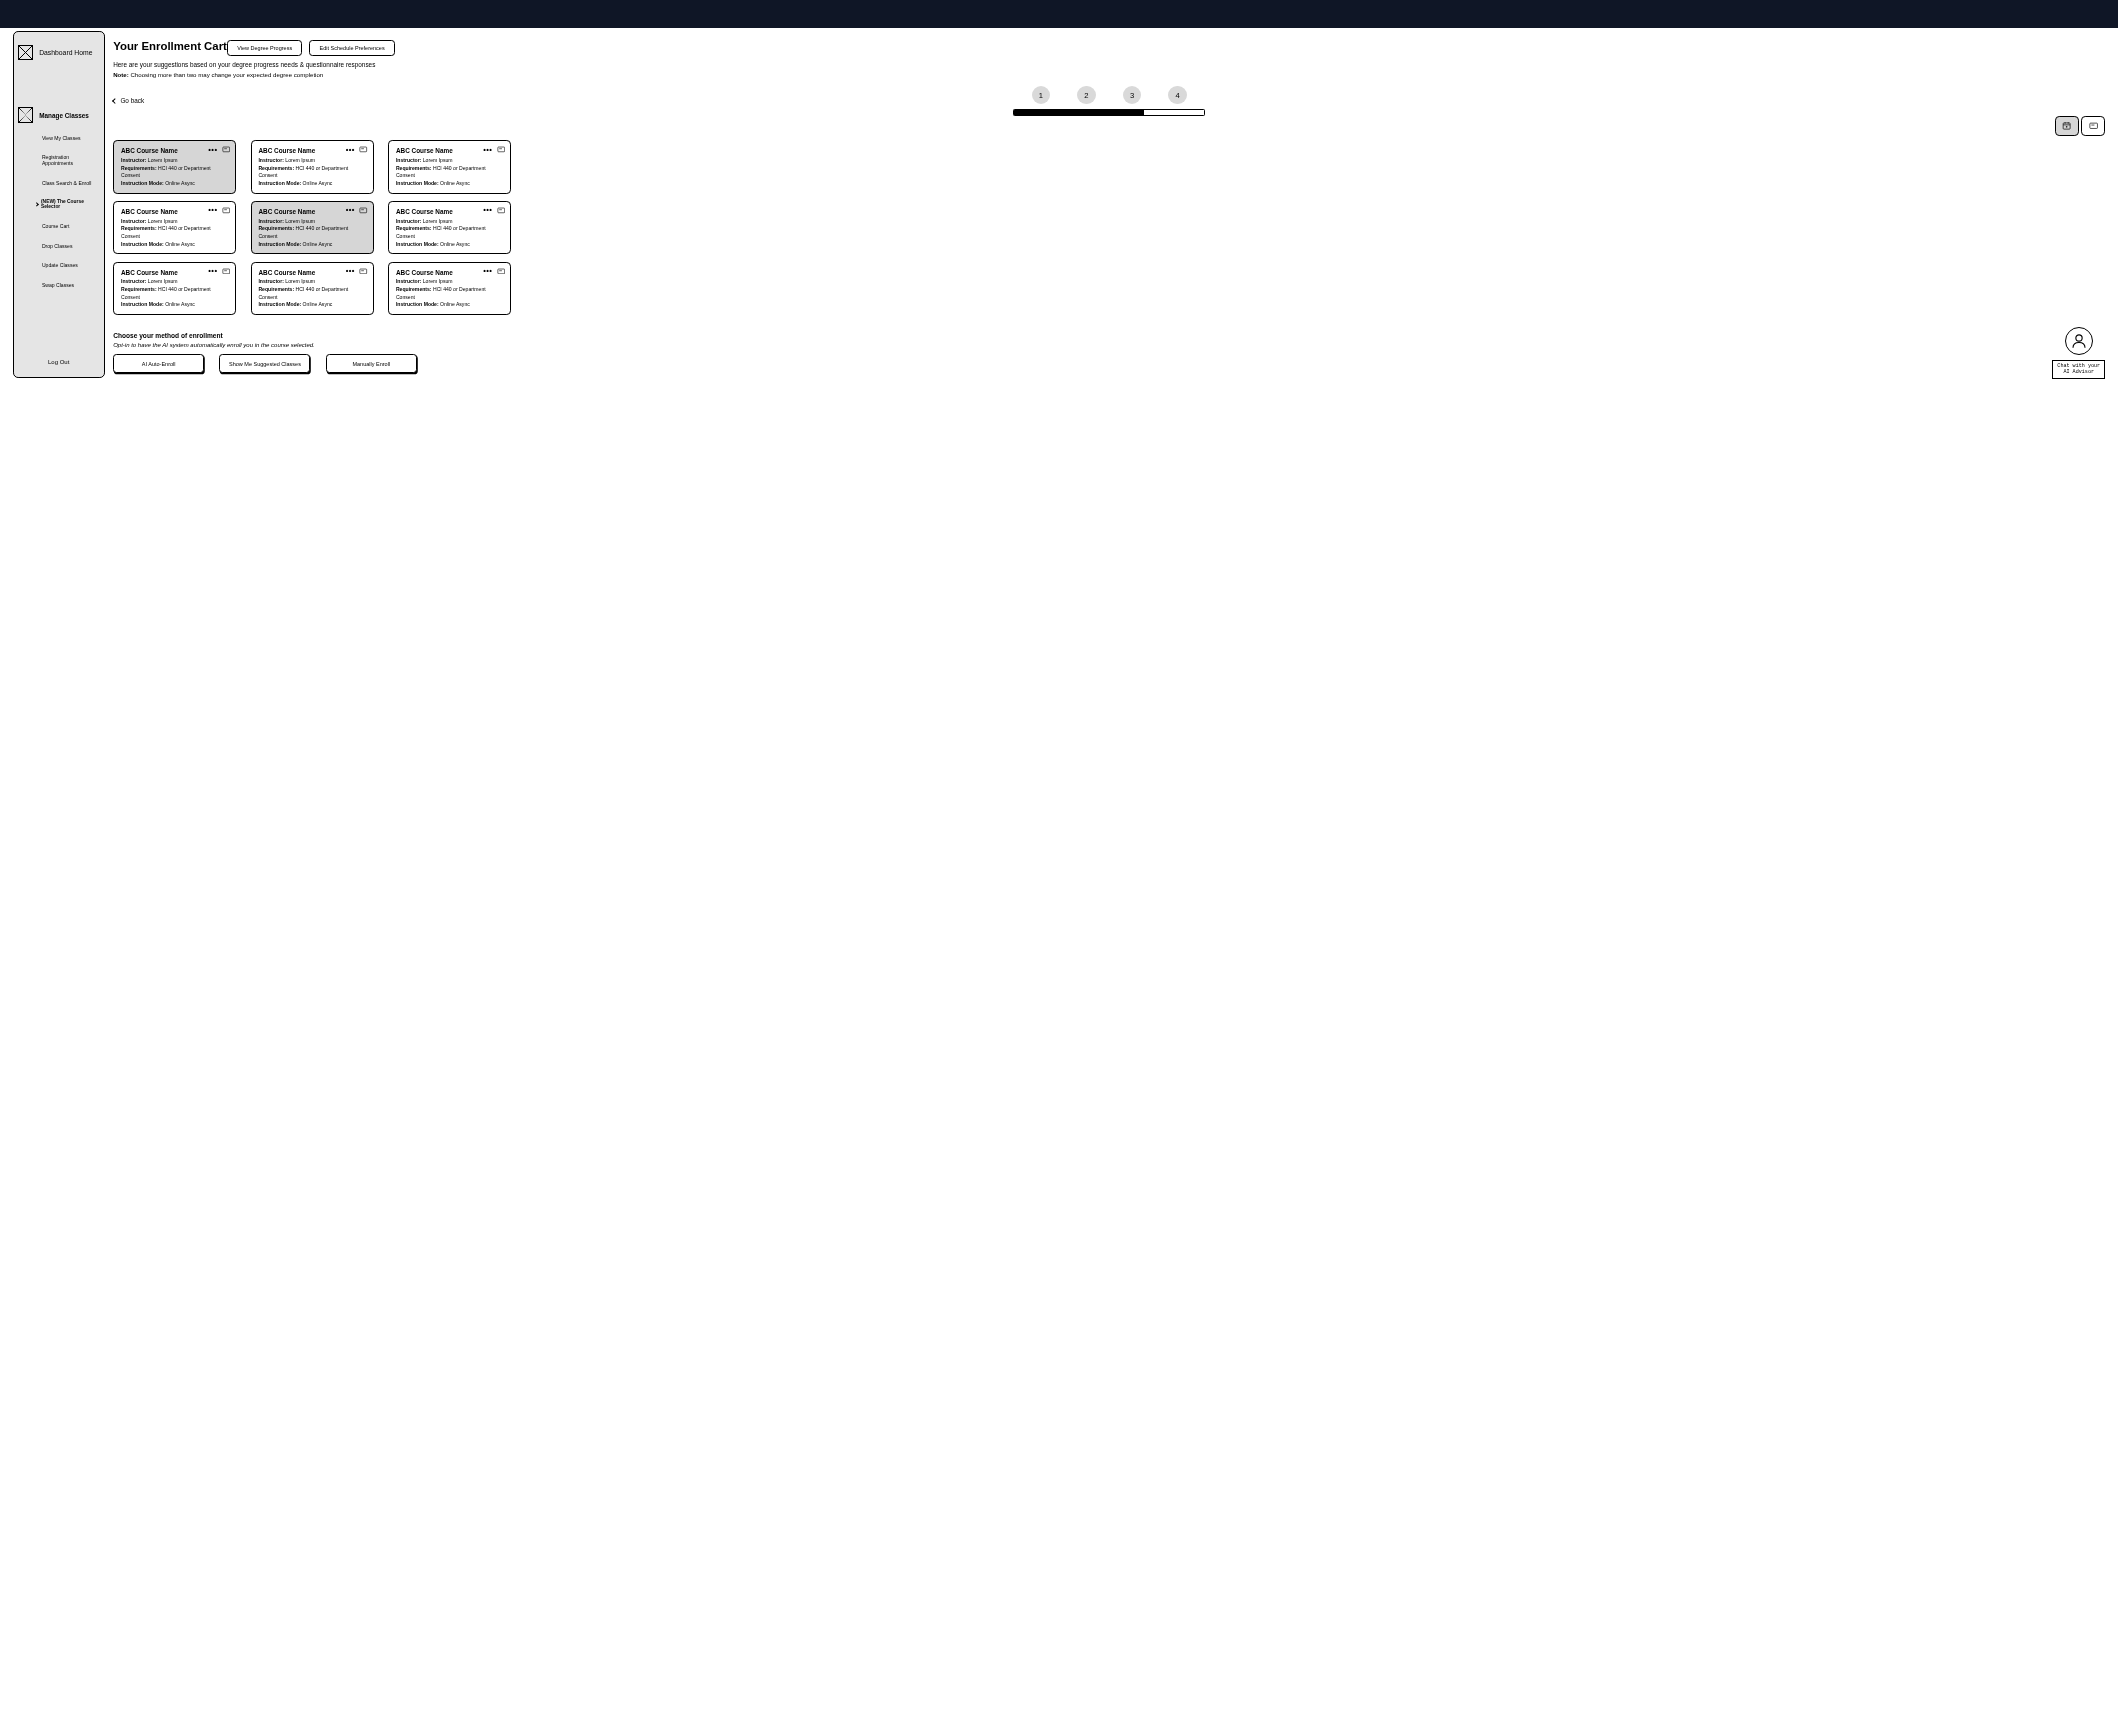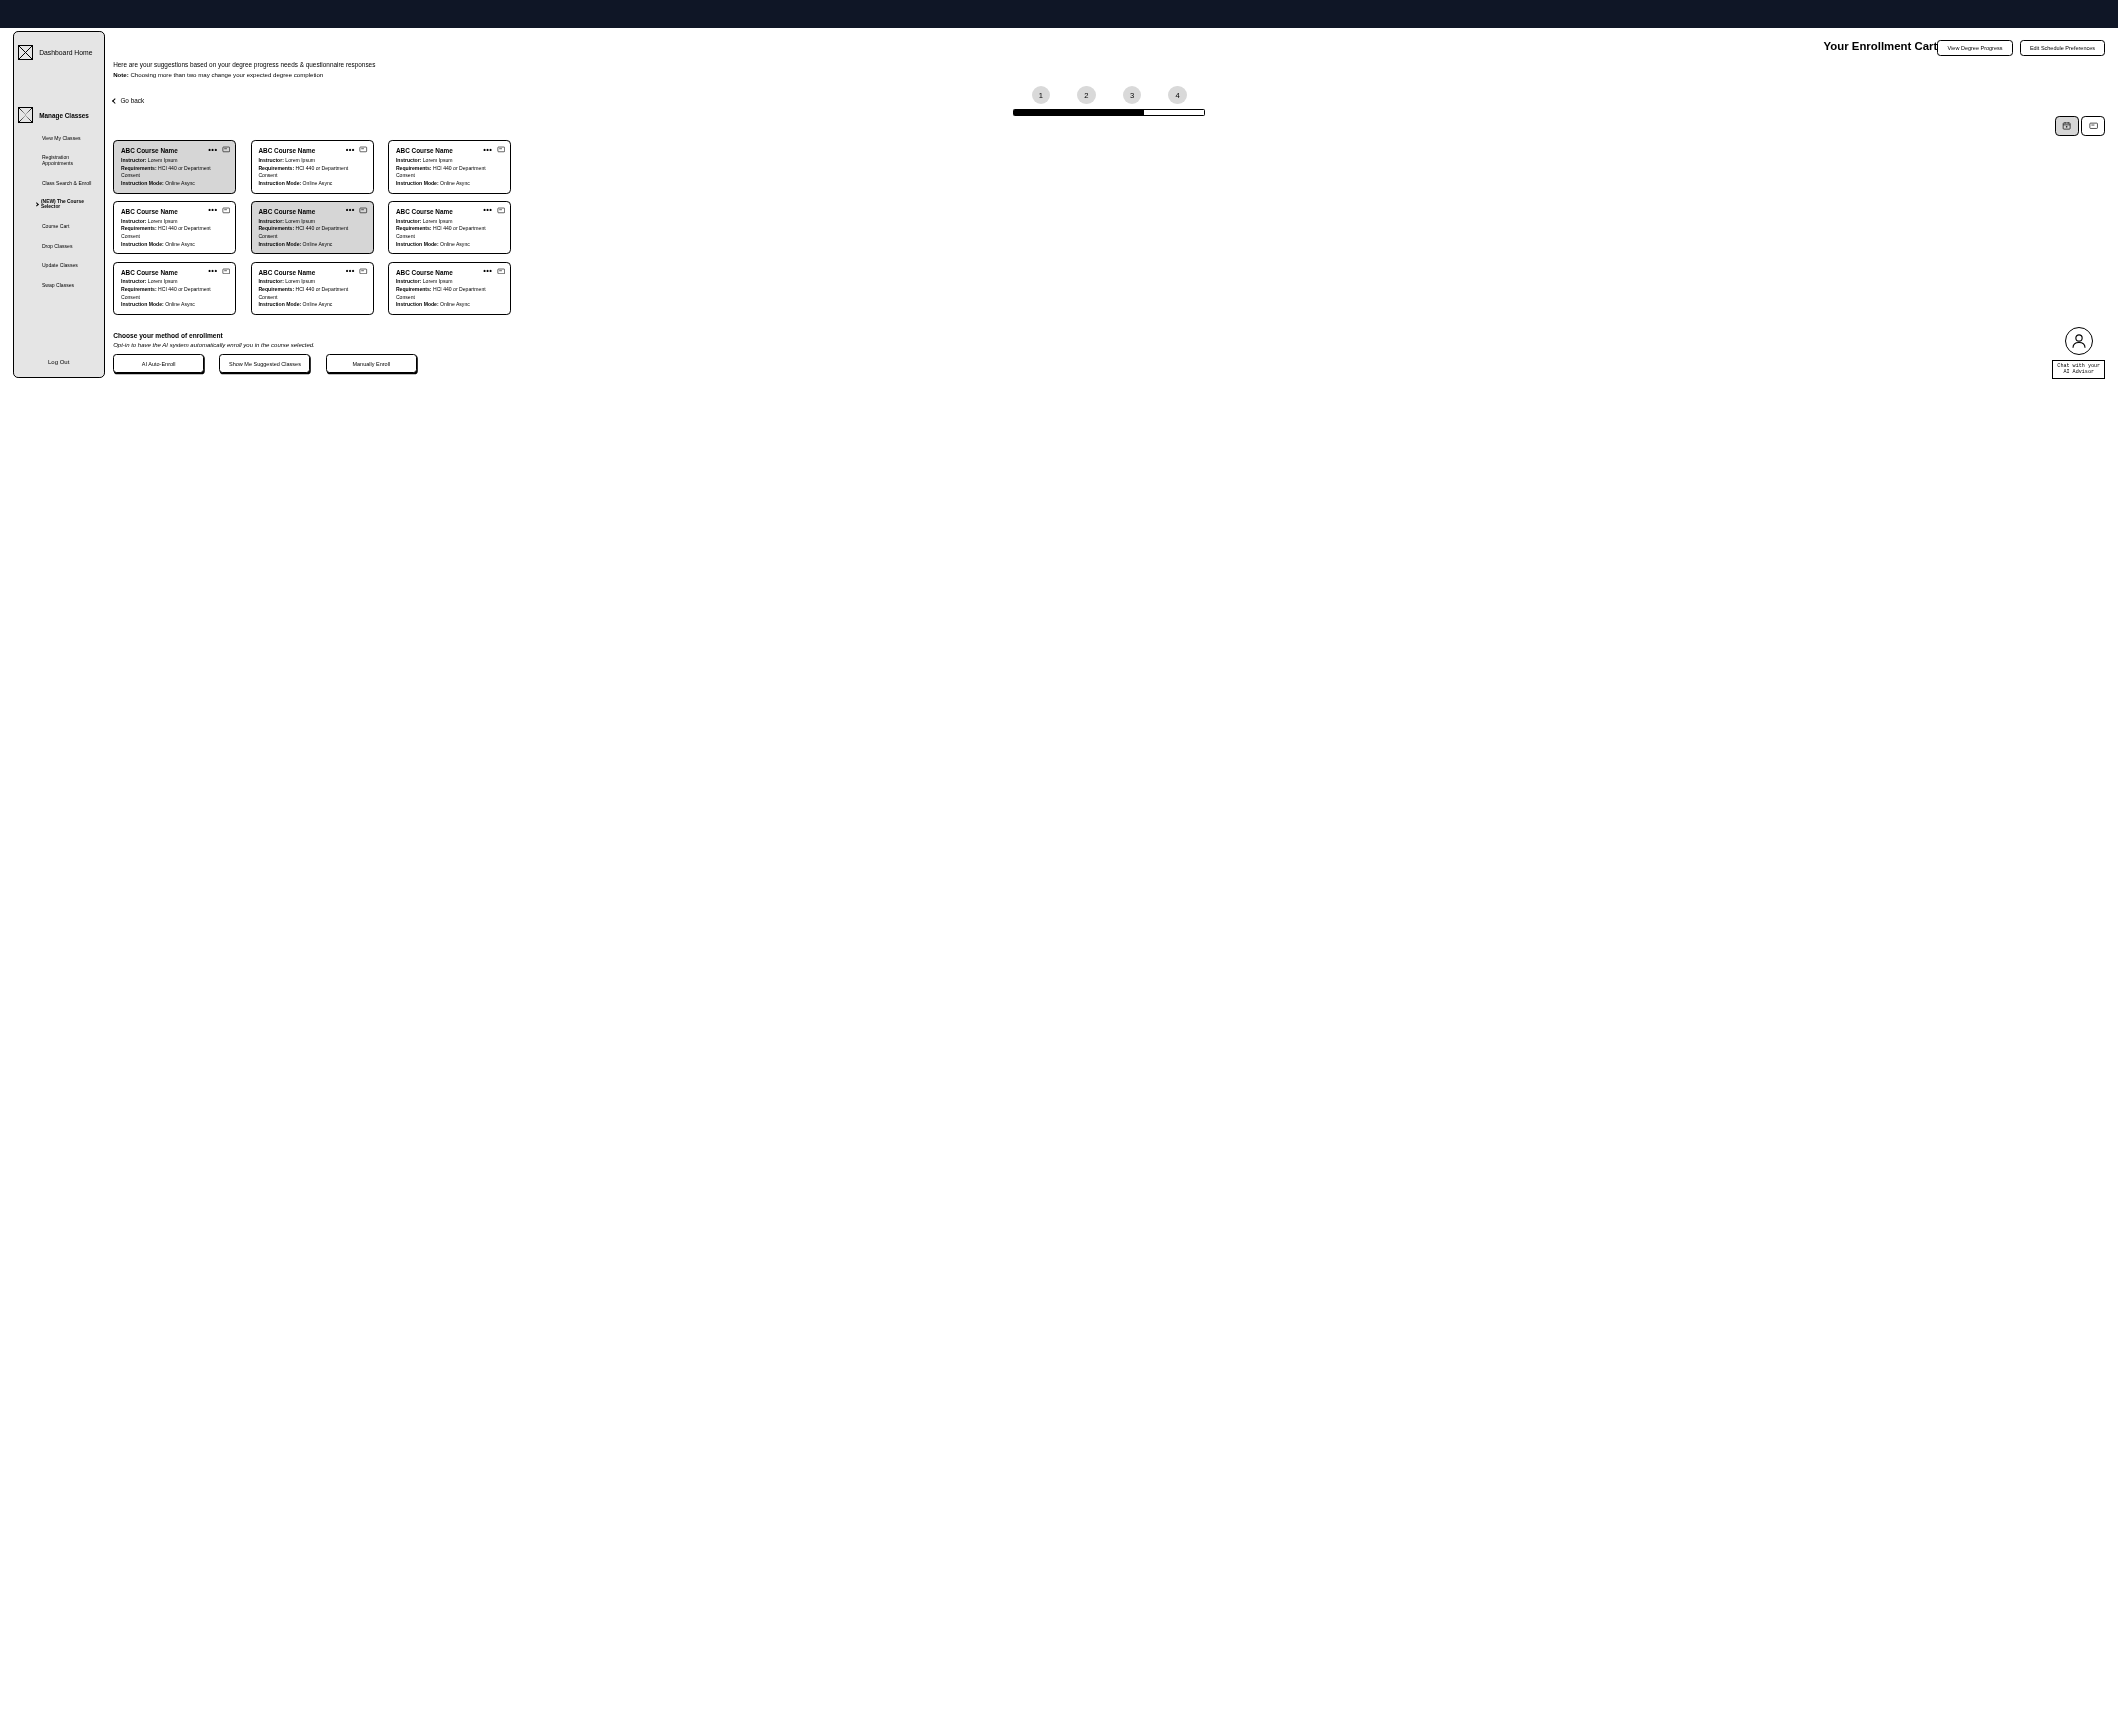--- a/index.html
+++ b/index.html
@@ -24,21 +24,21 @@
 .img-ph::after { background: linear-gradient(to top left, transparent calc(50% - 0.4px), #000, transparent calc(50% + 0.4px)); }
 .side-section-head { display: flex; align-items: center; gap: 6px; margin-bottom: 12px; }
 .side-section-head .label { font-size: 6.4px; font-weight: bold; }
 .side-items { display: flex; flex-direction: column; gap: 13.6px; padding-left: 24px; font-size: 5.1px; }
 .side-item { cursor: pointer; display: flex; align-items: center; gap: 2.5px; margin-left: 0; }
 .side-item.active { font-weight: bold; margin-left: -6.8px; font-size: 4.9px; }
 .chev { width: 3.4px; height: 3.4px; border-right: 0.8px solid #000; border-top: 0.8px solid #000; transform: rotate(45deg); flex-shrink: 0; }
 .logout { margin-top: auto; text-align: center; font-size: 6px; cursor: pointer; padding: 4.2px; }
 
 .main { flex: 1; padding: 12px 12.7px 8.5px 8.5px; position: relative; }
-.header-row { display: flex; align-items: flex-start; justify-content: flex-end; margin-bottom: 5.1px; }
+.header-row { display: flex; align-items: flex-start; justify-content: flex-start; margin-bottom: 5.1px; }
 .page-title { font-size: 11.4px; font-weight: bold; }
 .header-btns { display: flex; gap: 6.8px; }
 .btn-outline { border: 0.6px solid #000; border-radius: 3.4px; background: #fff; padding: 4.2px 9.3px; font-size: 5.5px; cursor: pointer; }
 .subtext { font-size: 6.4px; margin-bottom: 2.5px; }
 .note-line { font-size: 6.1px; }
 .note-line b { font-weight: bold; }
 
 .stepper-row { display: flex; align-items: center; margin-top: 19.5px; position: relative; }
 .go-back { display: flex; align-items: center; gap: 3.4px; font-size: 6.4px; cursor: pointer; }
 .back-chev { width: 3.8px; height: 3.8px; border-left: 1.1px solid #000; border-bottom: 1.1px solid #000; transform: rotate(45deg); }

